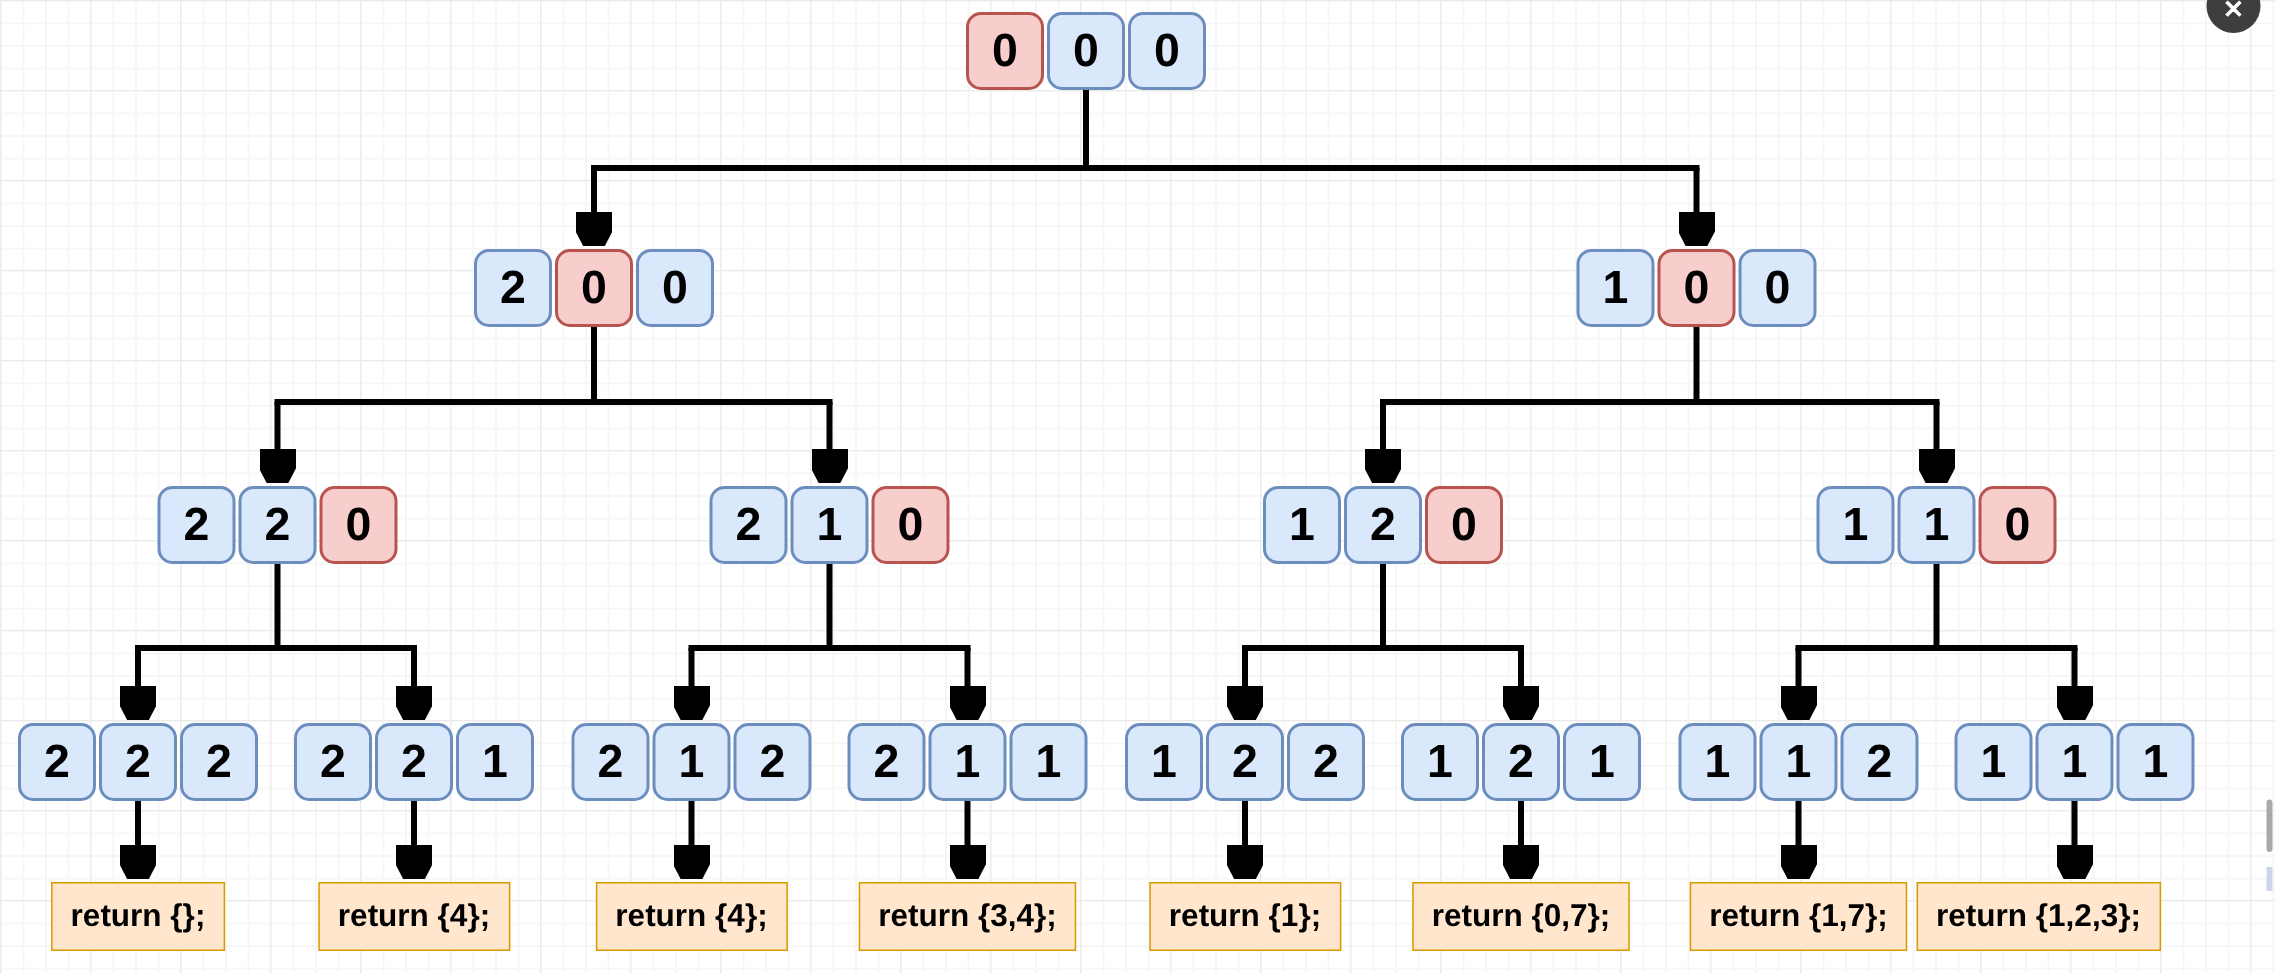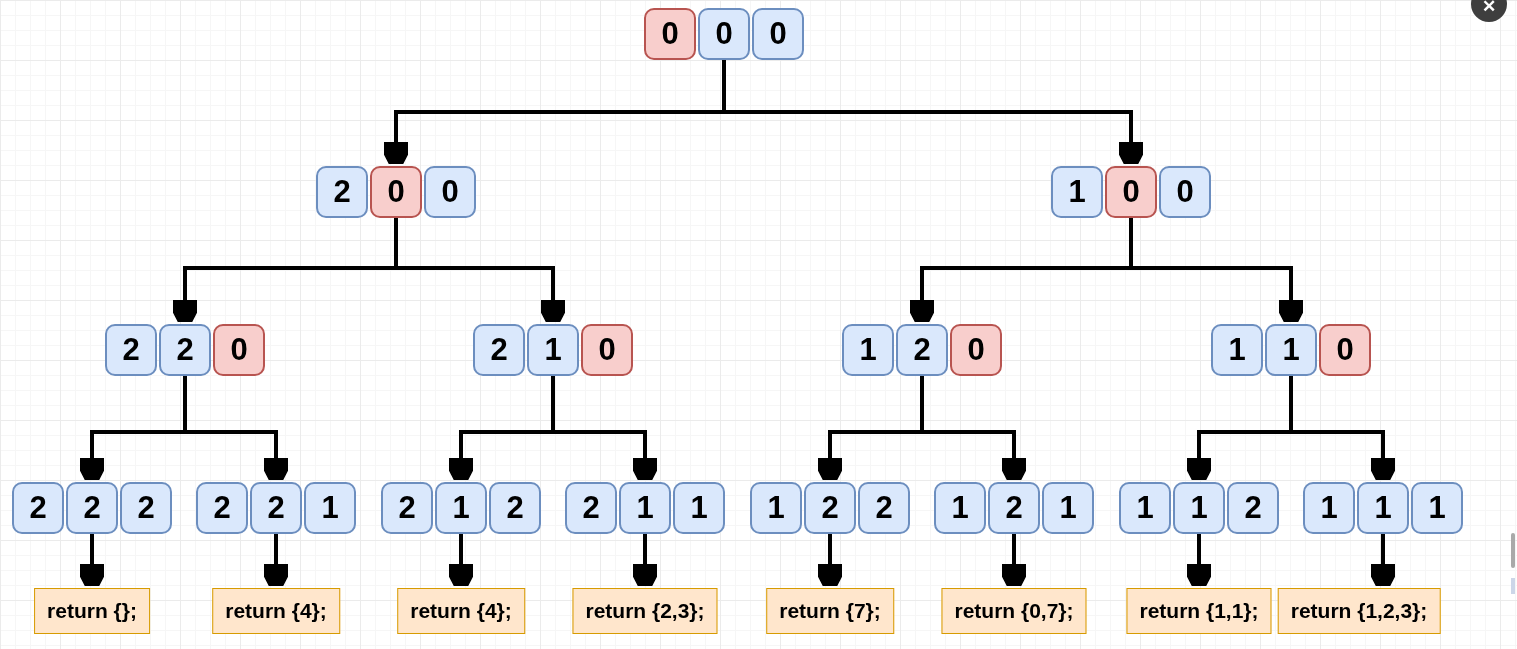--- a/index.html
+++ b/index.html
@@ -176,24 +176,24 @@
   </div>
   <div class="node" style="left:1303px;top:482px">
     <div class="cell blue">1</div>
     <div class="cell blue">1</div>
     <div class="cell blue">1</div>
   </div>
 
   <div class="ret" style="left:92px">return {};</div>
   <div class="ret" style="left:276px">return {4};</div>
   <div class="ret" style="left:461px">return {4};</div>
-  <div class="ret" style="left:645px">return {2,3};</div>
-  <div class="ret" style="left:830px">return {7};</div>
+  <div class="ret" style="left:645px">return {3,4};</div>
+  <div class="ret" style="left:830px">return {1};</div>
   <div class="ret" style="left:1014px">return {0,7};</div>
-  <div class="ret" style="left:1199px">return {1,1};</div>
+  <div class="ret" style="left:1199px">return {1,7};</div>
   <div class="ret" style="left:1359px">return {1,2,3};</div>
 
   <div class="close-btn">
     <span>✕</span>
   </div>
 
   <div class="sb-thumb"></div>
   <div class="sb-mark"></div>
 
 </div>

